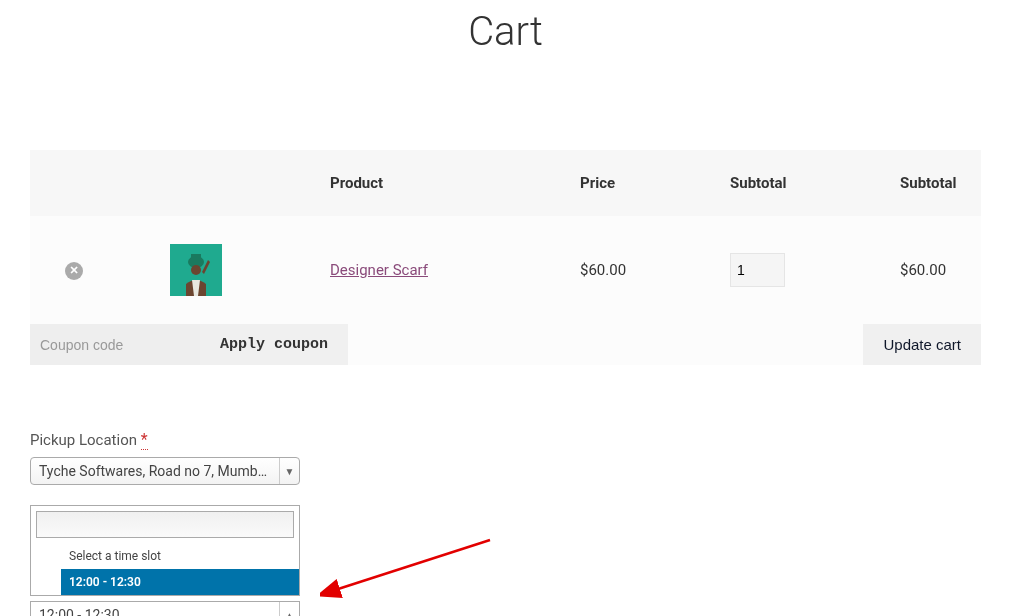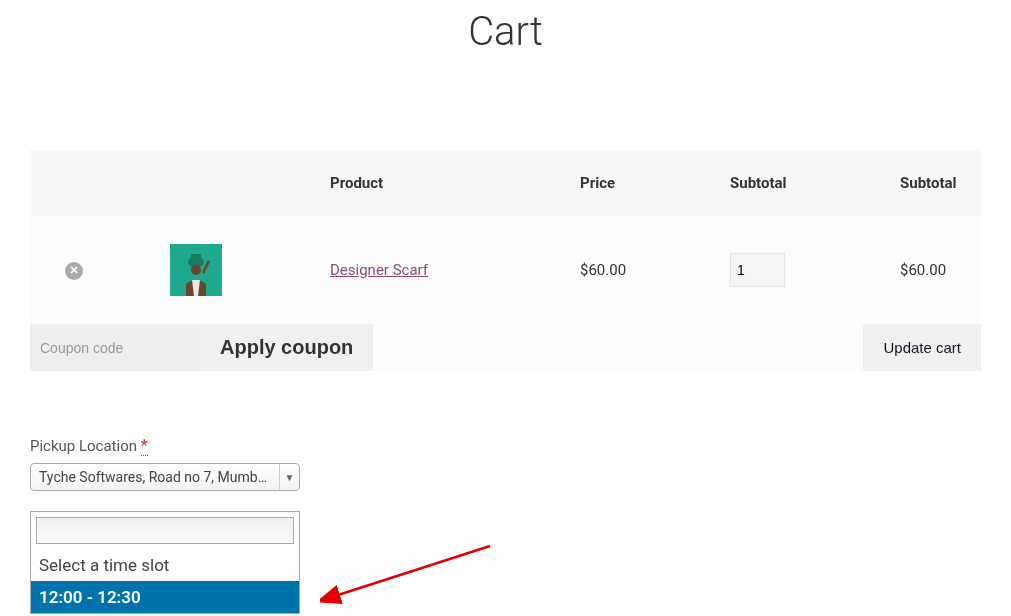--- a/index.html
+++ b/index.html
@@ -100,24 +100,25 @@
       background: #eeeeee;
       font-size: 14px;
       color: #999;
       outline: none;
     }
     .coupon-input::placeholder { color: #999; }
     .apply-btn {
       padding: 12px 20px;
       border: none;
       background: #f0f0f0;
-      font-size: 20px;
+      font-size: 15px;
       font-weight: 600;
       color: #333;
       cursor: pointer;
+      font-family: Liberation Mono, monospace;
     }
     .spacer-fill { flex: 1; background: #fcfcfc; }
     .update-btn {
       padding: 12px 20px;
       border: none;
       background: #f0f0f0;
       font-size: 15px;
       color: #0f172a;
       cursor: not-allowed;
     }
@@ -173,23 +174,24 @@
     .timeslot-search-input {
       width: 100%;
       padding: 5px;
       border: 1px solid #aaa;
       background: linear-gradient(#f0f0f0,#fafafa);
       font-size: 13px;
       outline: none;
     }
     .timeslot-option {
       padding: 6px 8px;
-      font-size: 17px;
+      font-size: 12px;
       color: #444;
       cursor: pointer;
+      margin-left: 30px;
     }
     .timeslot-option.highlighted {
       background: #0073aa;
       color: #fff;
       font-weight: 600;
     }
     .timeslot-selected {
       margin-top: 5px;
       width: 270px;
       border: 1px solid #aaa;

